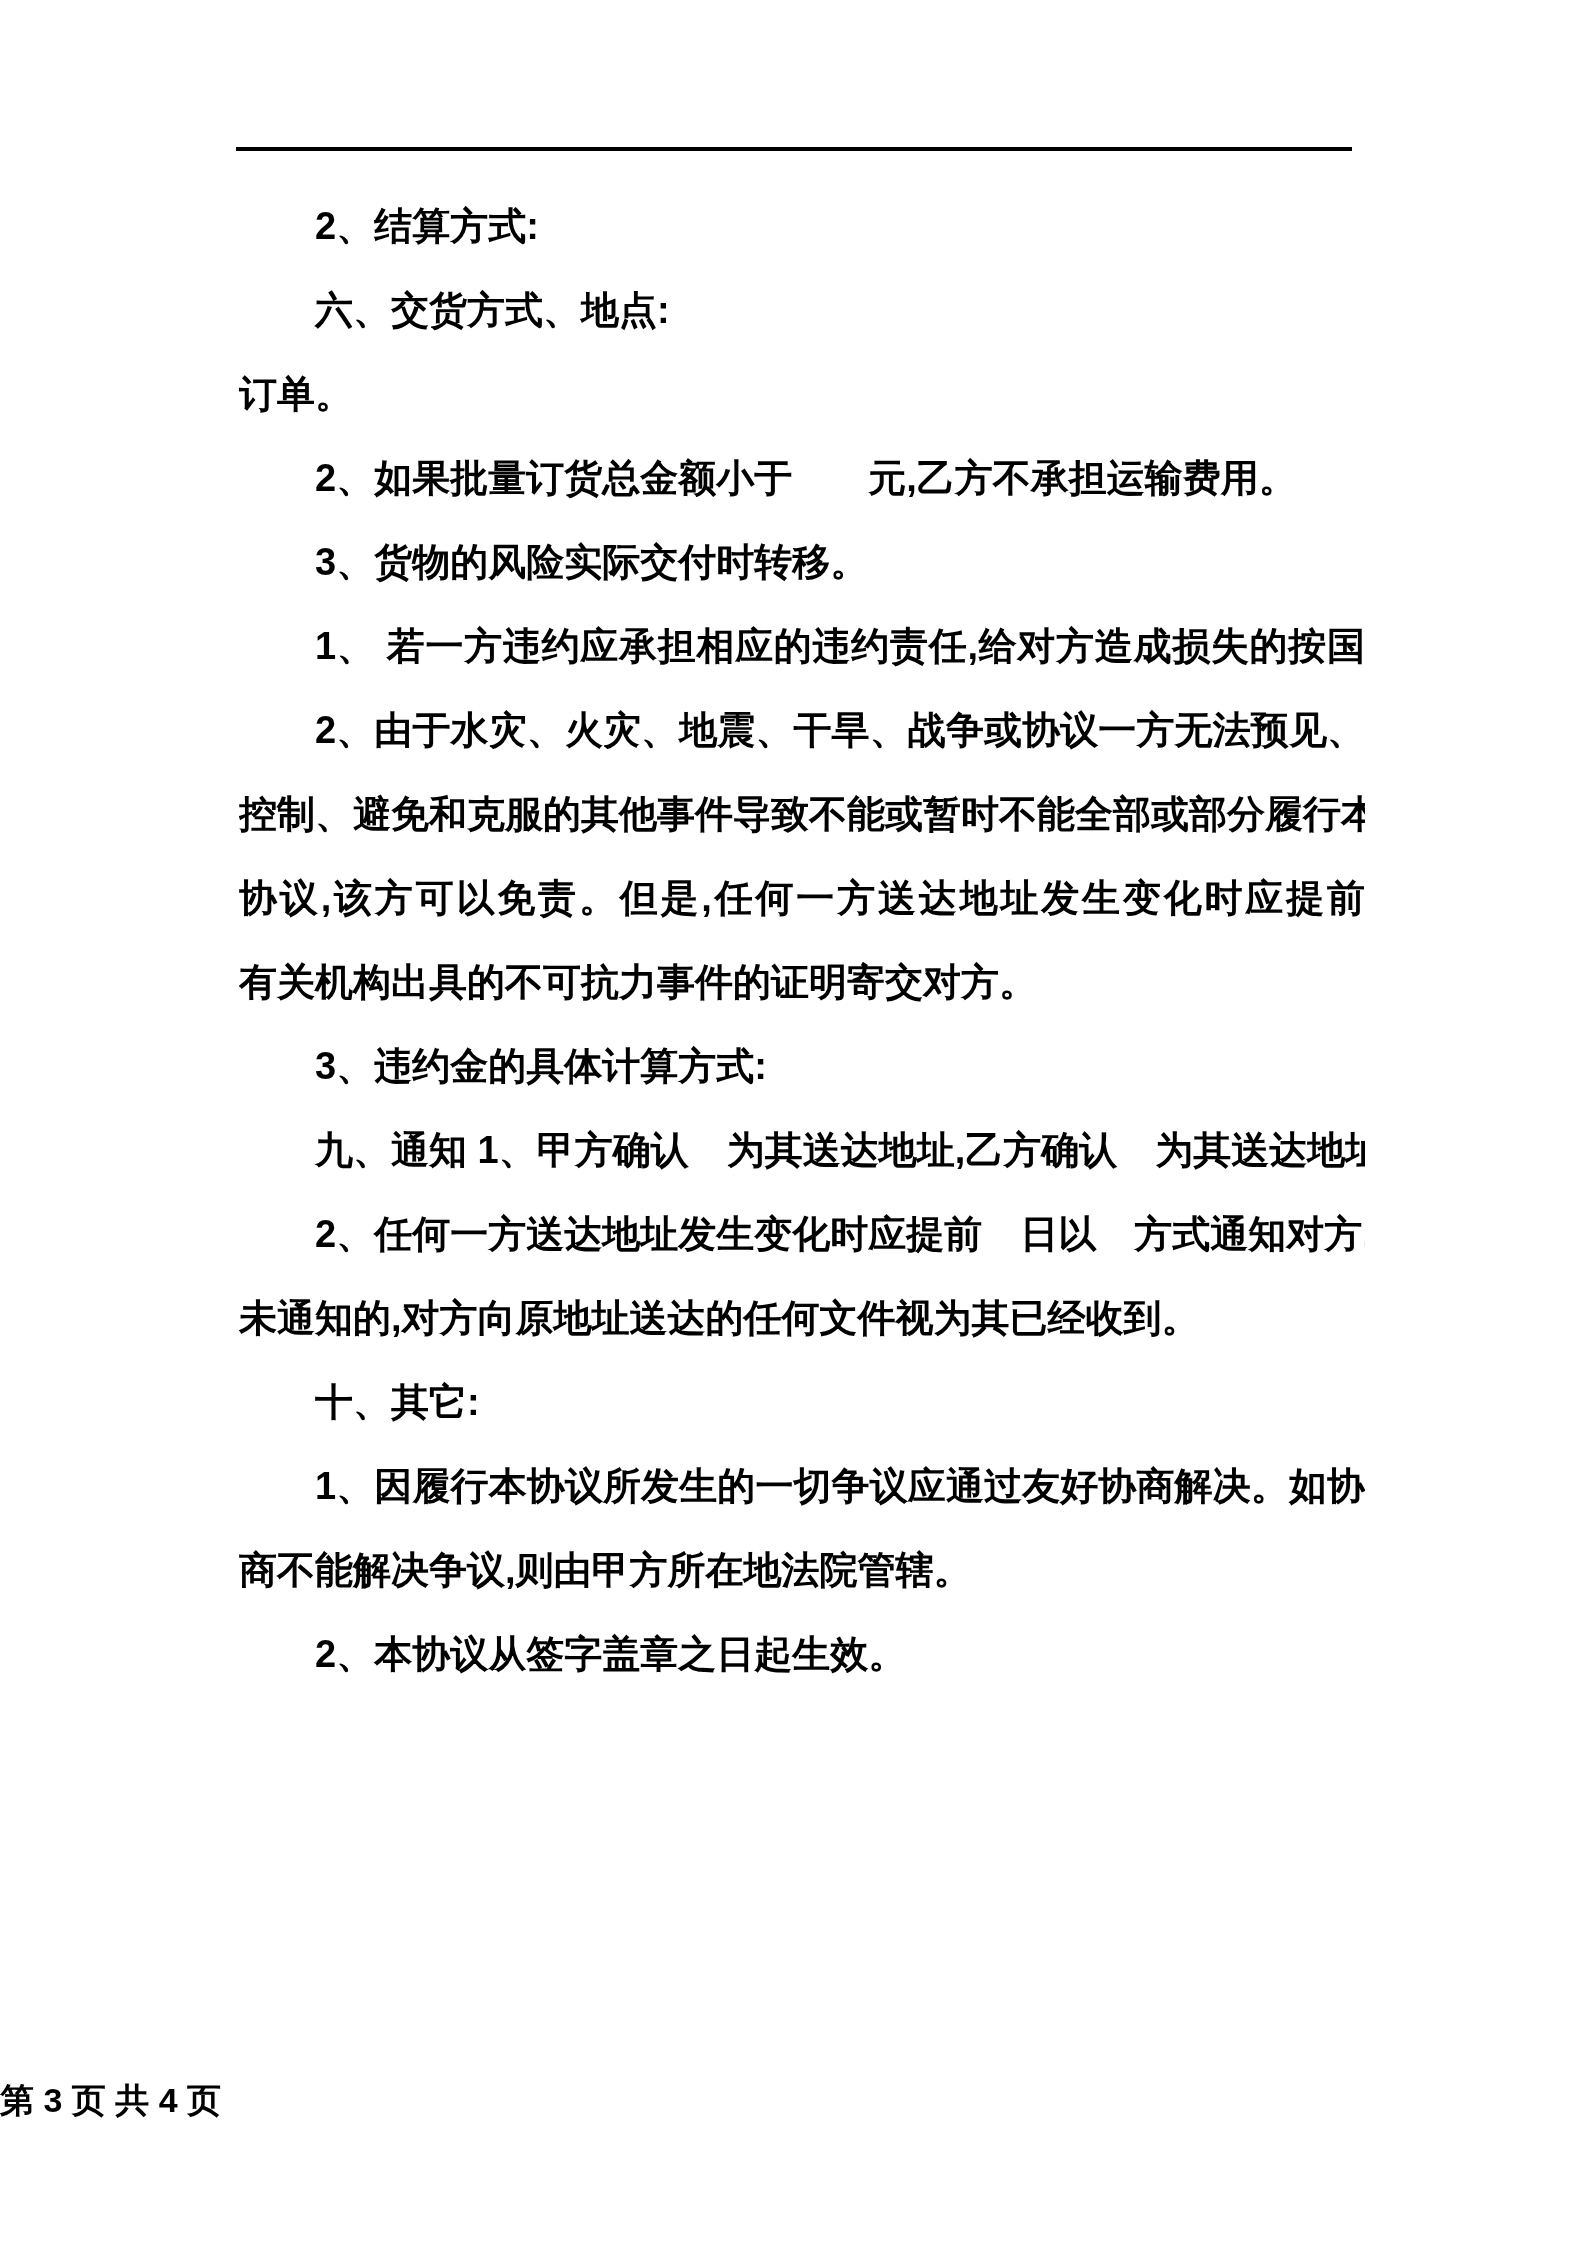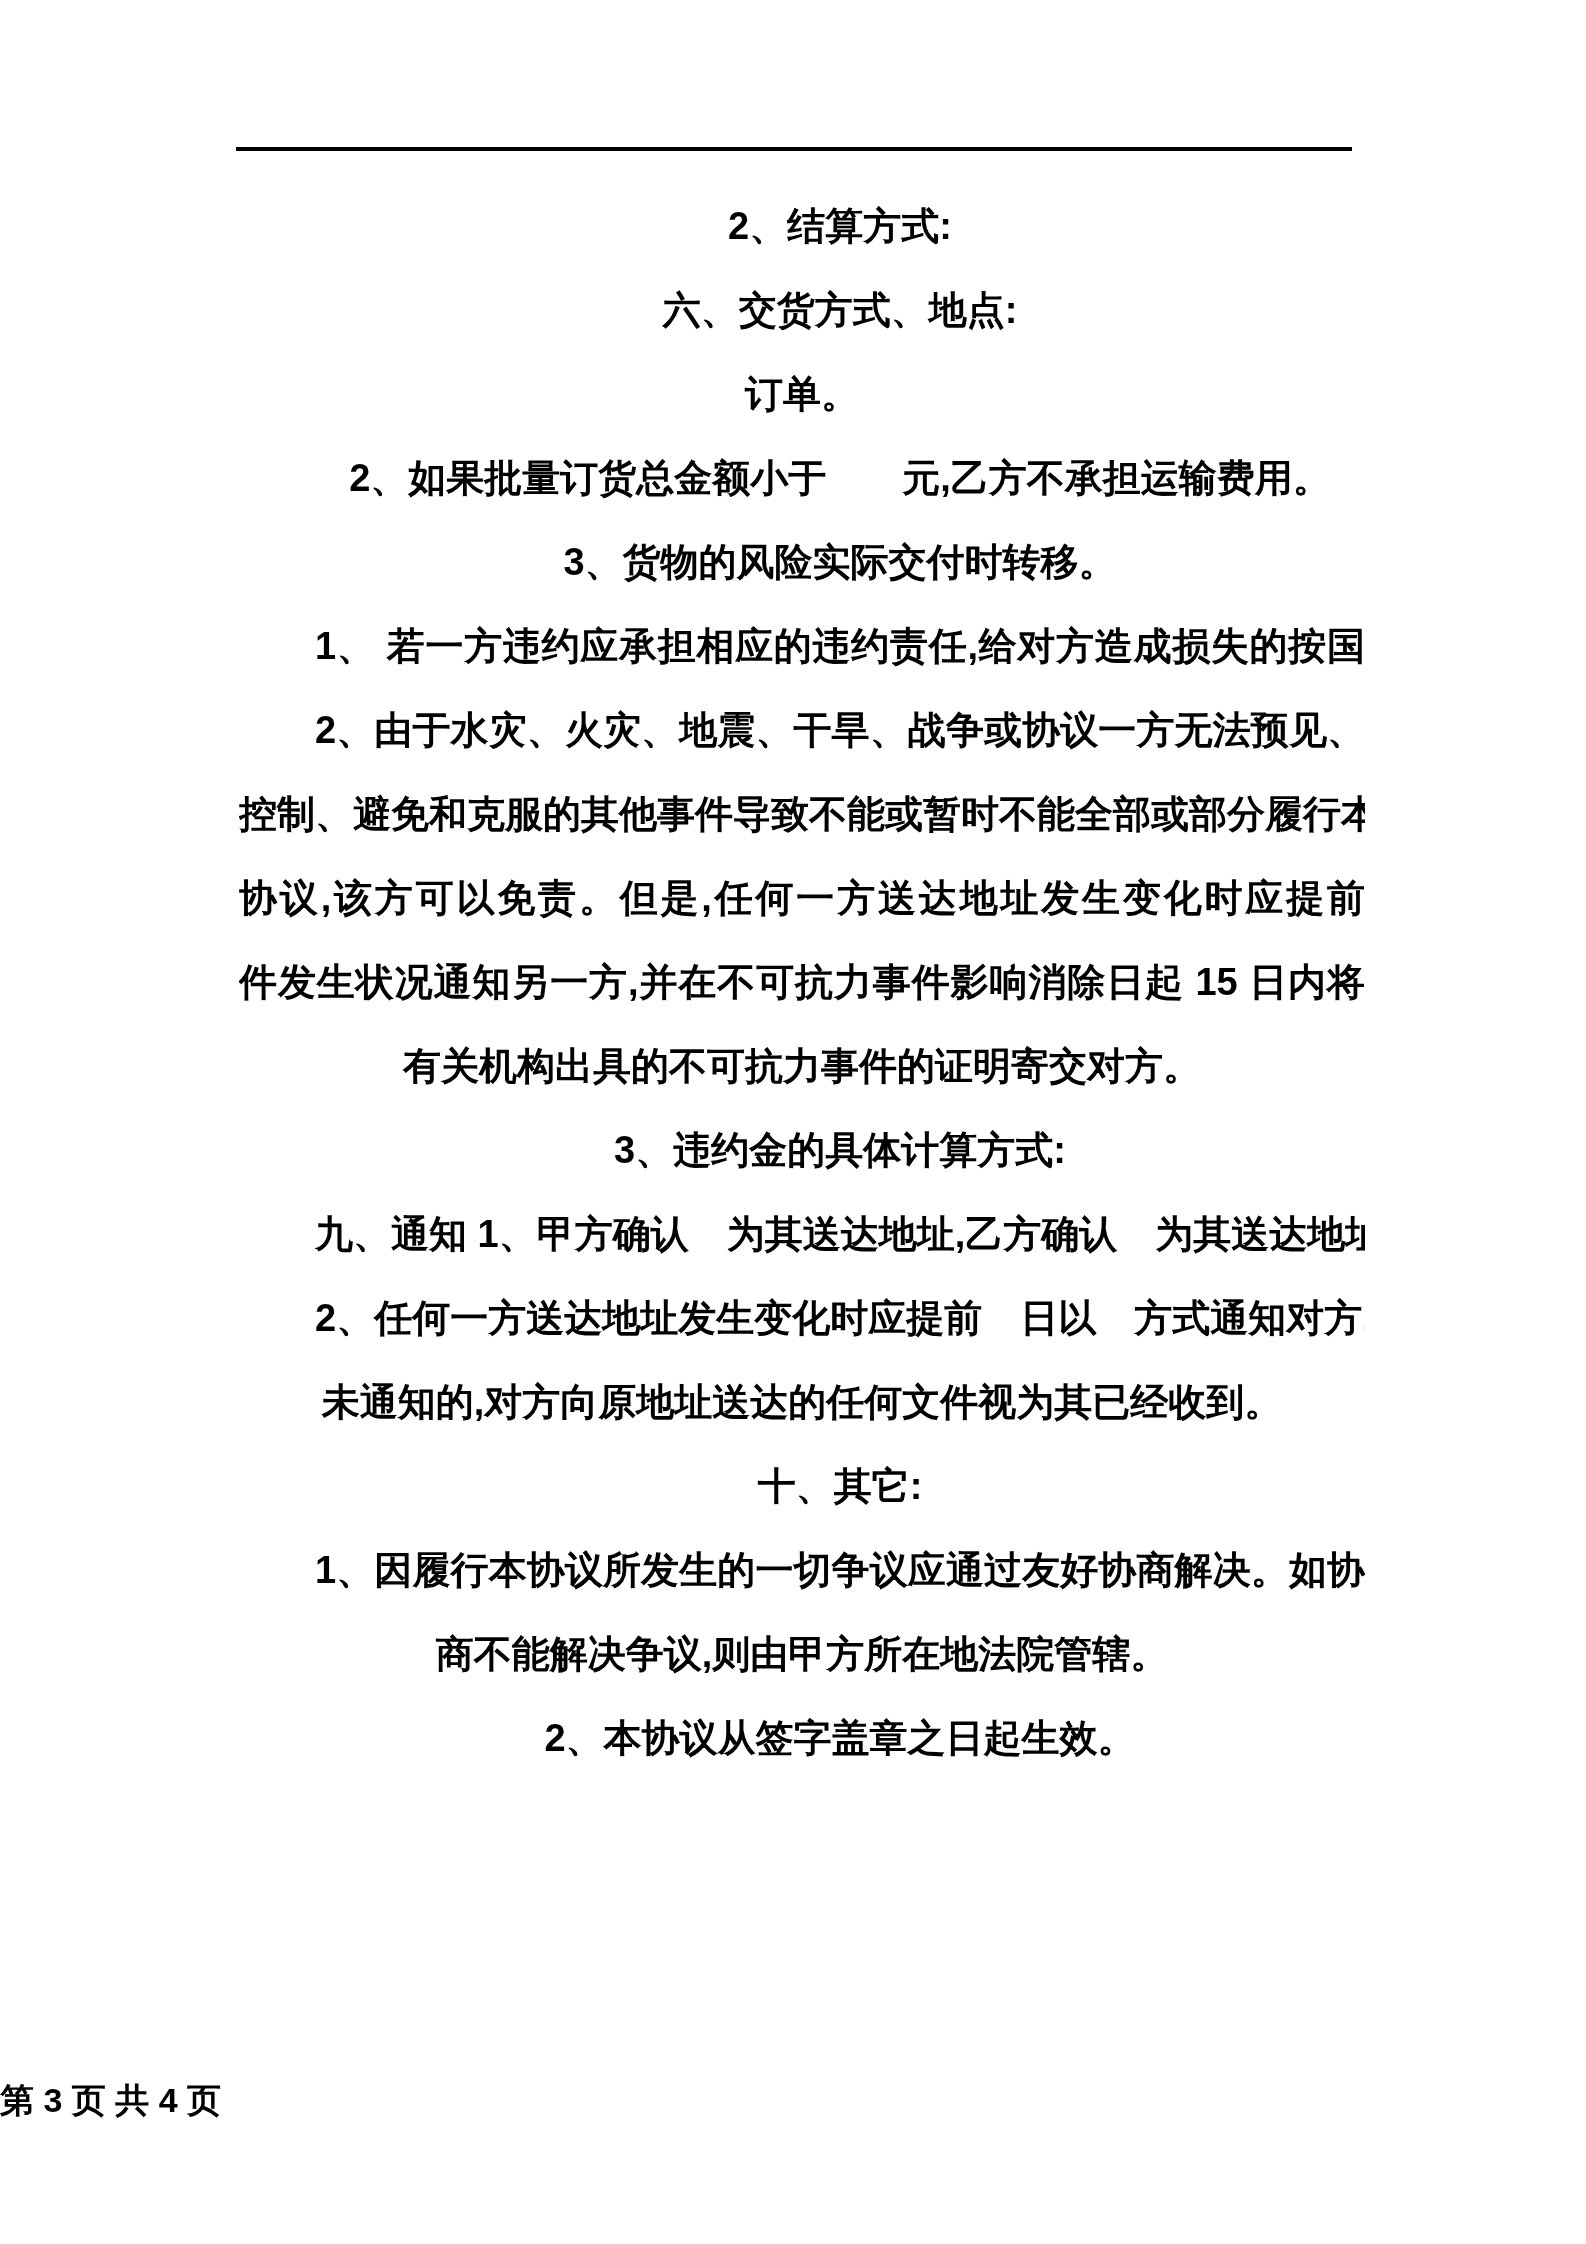--- a/index.html
+++ b/index.html
@@ -31,21 +31,20 @@
     width: 1126px;
     font-size: 38px;
     font-weight: bold;
     line-height: 84px;
     letter-spacing: 0;
   }
   .line {
     white-space: pre;
     height: 84px;
     overflow: hidden;
-    text-align: center;
   }
   .line.indent {
     padding-left: 76px;
   }
   .line.justify {
     text-align: justify;
     text-align-last: justify;
     text-justify: inter-character;
   }
   .page-footer {
@@ -67,21 +66,20 @@
   <div class="doc-body">
       <div class="line indent">2、结算方式:</div>
       <div class="line indent">六、交货方式、地点:</div>
       <div class="line">订单。</div>
       <div class="line indent">2、如果批量订货总金额小于　　元,乙方不承担运输费用。</div>
       <div class="line indent">3、货物的风险实际交付时转移。</div>
       <div class="line indent justify">1、 若一方违约应承担相应的违约责任,给对方造成损失的按国</div>
       <div class="line indent justify">2、由于水灾、火灾、地震、干旱、战争或协议一方无法预见、</div>
       <div class="line justify">控制、避免和克服的其他事件导致不能或暂时不能全部或部分履行本</div>
       <div class="line justify">协议,该方可以免责。但是,任何一方送达地址发生变化时应提前</div>
-      <div class="line justify">件发生状况通知另一方,并在不可抗力事件影响消除日起 15 日内将</div>
       <div class="line">有关机构出具的不可抗力事件的证明寄交对方。</div>
       <div class="line indent">3、违约金的具体计算方式:</div>
       <div class="line indent justify">九、通知 1、甲方确认　为其送达地址,乙方确认　为其送达地址。</div>
       <div class="line indent justify">2、任何一方送达地址发生变化时应提前　日以　方式通知对方,</div>
       <div class="line">未通知的,对方向原地址送达的任何文件视为其已经收到。</div>
       <div class="line indent">十、其它:</div>
       <div class="line indent justify">1、因履行本协议所发生的一切争议应通过友好协商解决。如协</div>
       <div class="line">商不能解决争议,则由甲方所在地法院管辖。</div>
       <div class="line indent">2、本协议从签字盖章之日起生效。</div>
     </div>

